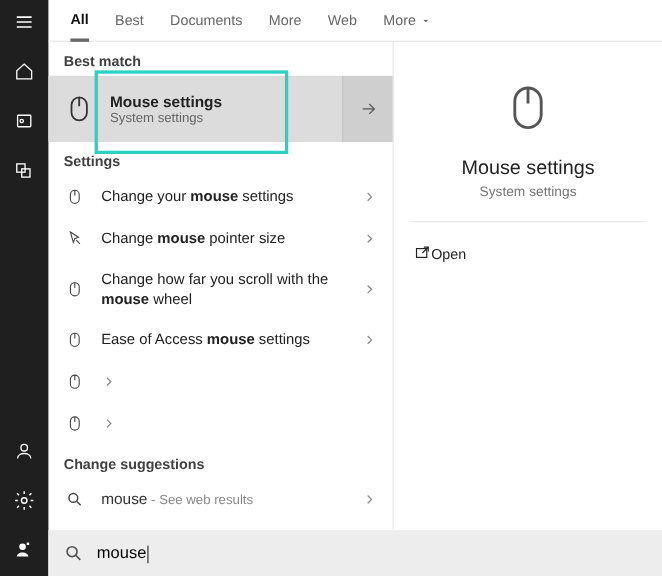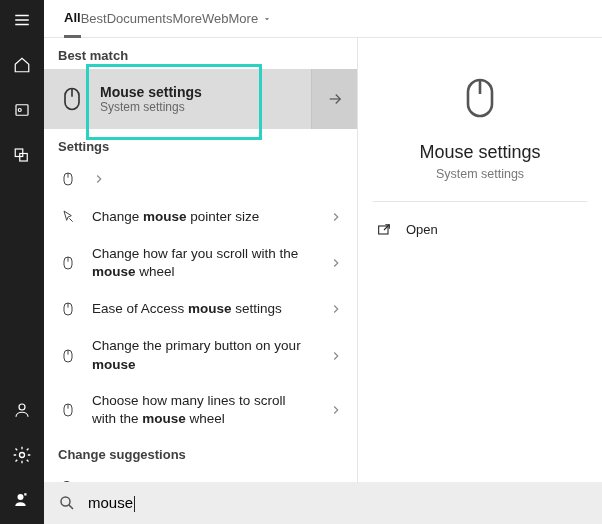--- a/index.html
+++ b/index.html
@@ -1,21 +1,21 @@
 <!DOCTYPE html>
 <html><head>
 <meta charset="utf-8">
 <style>
   * { margin: 0; padding: 0; box-sizing: border-box; font-family: "Segoe UI", Arial, sans-serif; }
   body { background: #fff; width: 602px; height: 524px; overflow: hidden; display: flex; }
   .sidebar { width: 44px; background: #1f1f1f; display: flex; flex-direction: column; align-items: center; padding-top: 8px; gap: 21px; }
   .sidebar .spacer { flex: 1; }
   .sidebar-icon { color: #fff; width: 24px; height: 24px; display: flex; align-items: center; justify-content: center; }
   .main { flex: 1; display: flex; flex-direction: column; position: relative; }
-  .tabs { display: flex; align-items: center; padding: 10px 8px 0 20px; font-size: 13px; color: #666; border-bottom: 1px solid #e5e5e5; }
+  .tabs { display: flex; align-items: center; gap: 24px; padding: 10px 8px 0 20px; font-size: 13px; color: #666; border-bottom: 1px solid #e5e5e5; }
   .tab { padding-bottom: 10px; cursor: pointer; }
   .tab.active { color: #111; font-weight: 600; border-bottom: 3px solid #666; margin-bottom: -1px; }
   .tab-more { display: flex; align-items: center; gap: 4px; justify-content: space-between; }
   .content { flex: 1; display: flex; overflow: hidden; }
   .left { width: 313px; display: flex; flex-direction: column; overflow: hidden; }
   .scroll { flex: 1; overflow-y: auto; }
   .section-header { font-size: 13px; font-weight: 600; color: #404040; padding: 10px 14px 6px 14px; }
   .best-match { position: relative; }
   .highlight-box { position: absolute; border: 3px solid #2bd1c3; top: -5px; left: 42px; width: 176px; height: 76px; pointer-events: none; z-index: 5;}
   .bm-row { display: flex; align-items: stretch; background: #d9d9d9; height: 60px; }
@@ -30,21 +30,21 @@
   .list-item .text { flex: 1; font-size: 13.5px; color: #222; line-height: 1.35; padding-right:4px;}
   .list-item .chev { color: #888; }
   .list-item .text b { font-weight: 600; }
   .sug-text { font-size: 14px; color: #333; }
   .sug-hint { font-size: 12px; color: #888; }
   .right { flex: 1; border-left: 1px solid #e5e5e5; display: flex; flex-direction: column; align-items: center; padding-top: 36px; overflow:hidden;}
   .right-icon { width: 48px; height: 48px; color: #555; margin-bottom: 20px; }
   .right-title { font-size: 18px; color: #222; white-space: nowrap; }
   .right-sub { font-size: 12.5px; color: #777; margin-top: 4px; }
   .right-divider { width: 88%; border-top: 1px solid #e5e5e5; margin: 20px 0; }
-  .right-action { align-self: flex-start; margin-left: 18px; display: flex; gap: 14px; font-size: 13px; color: #222; cursor: pointer; }
+  .right-action { align-self: flex-start; margin-left: 18px; display: flex; align-items: center; font-size: 13px; color: #222; cursor: pointer; }
   .searchbar { height: 42px; background: #ededed; display: flex; align-items: center; padding: 0 14px; gap: 12px; }
   .cursor::after { content: ""; display:inline-block; width:1px; height:16px; background:#222; vertical-align:middle; animation: blink 1s step-end infinite; margin-left:1px;}
   @keyframes blink { 50% { opacity: 0; } }
   svg { display: block; }
 </style>
 </head>
 <body>
 
 <div class="sidebar">
   <div class="sidebar-icon">
@@ -141,20 +141,21 @@
         <div class="section-header">Settings</div>
 
         <div id="settings-list">
             <div class="list-item">
               <div class="icon">
                 <svg viewBox="0 0 24 24" width="16" height="20" stroke="currentColor" stroke-width="1.5" fill="none">
                   <rect x="6" y="3" width="12" height="18" rx="6"></rect>
                   <line x1="12" y1="3" x2="12" y2="10"></line>
                 </svg>
               </div>
+              <div class="text">Change your <b>mouse</b> settings</div>
               <div class="chev">
                 <svg viewBox="0 0 24 24" width="14" height="14" stroke="currentColor" stroke-width="2" fill="none">
                   <polyline points="9 6 15 12 9 18"></polyline>
                 </svg>
               </div>
             </div>
             <div class="list-item">
               <div class="icon">
                 <svg viewBox="0 0 24 24" width="16" height="20" stroke="currentColor" stroke-width="1.5" fill="none">
                   <path d="M6 3l4 14 2-5 5-2z"></path>
@@ -196,35 +197,33 @@
                 </svg>
               </div>
             </div>
             <div class="list-item">
               <div class="icon">
                 <svg viewBox="0 0 24 24" width="16" height="20" stroke="currentColor" stroke-width="1.5" fill="none">
                   <rect x="6" y="3" width="12" height="18" rx="6"></rect>
                   <line x1="12" y1="3" x2="12" y2="10"></line>
                 </svg>
               </div>
-              <div class="text">Change the primary button on your <b>mouse</b></div>
-              <div class="chev">
-                <svg viewBox="0 0 24 24" width="14" height="14" stroke="currentColor" stroke-width="2" fill="none">
-                  <polyline points="9 6 15 12 9 18"></polyline>
-                </svg>
-              </div>
-            </div>
-            <div class="list-item">
-              <div class="icon">
-                <svg viewBox="0 0 24 24" width="16" height="20" stroke="currentColor" stroke-width="1.5" fill="none">
-                  <rect x="6" y="3" width="12" height="18" rx="6"></rect>
-                  <line x1="12" y1="3" x2="12" y2="10"></line>
-                </svg>
-              </div>
-              <div class="text">Choose how many lines to scroll with the <b>mouse</b> wheel</div>
+              <div class="chev">
+                <svg viewBox="0 0 24 24" width="14" height="14" stroke="currentColor" stroke-width="2" fill="none">
+                  <polyline points="9 6 15 12 9 18"></polyline>
+                </svg>
+              </div>
+            </div>
+            <div class="list-item">
+              <div class="icon">
+                <svg viewBox="0 0 24 24" width="16" height="20" stroke="currentColor" stroke-width="1.5" fill="none">
+                  <rect x="6" y="3" width="12" height="18" rx="6"></rect>
+                  <line x1="12" y1="3" x2="12" y2="10"></line>
+                </svg>
+              </div>
               <div class="chev">
                 <svg viewBox="0 0 24 24" width="14" height="14" stroke="currentColor" stroke-width="2" fill="none">
                   <polyline points="9 6 15 12 9 18"></polyline>
                 </svg>
               </div>
             </div>
           </div>
 
         <div class="section-header">Change suggestions</div>
 

